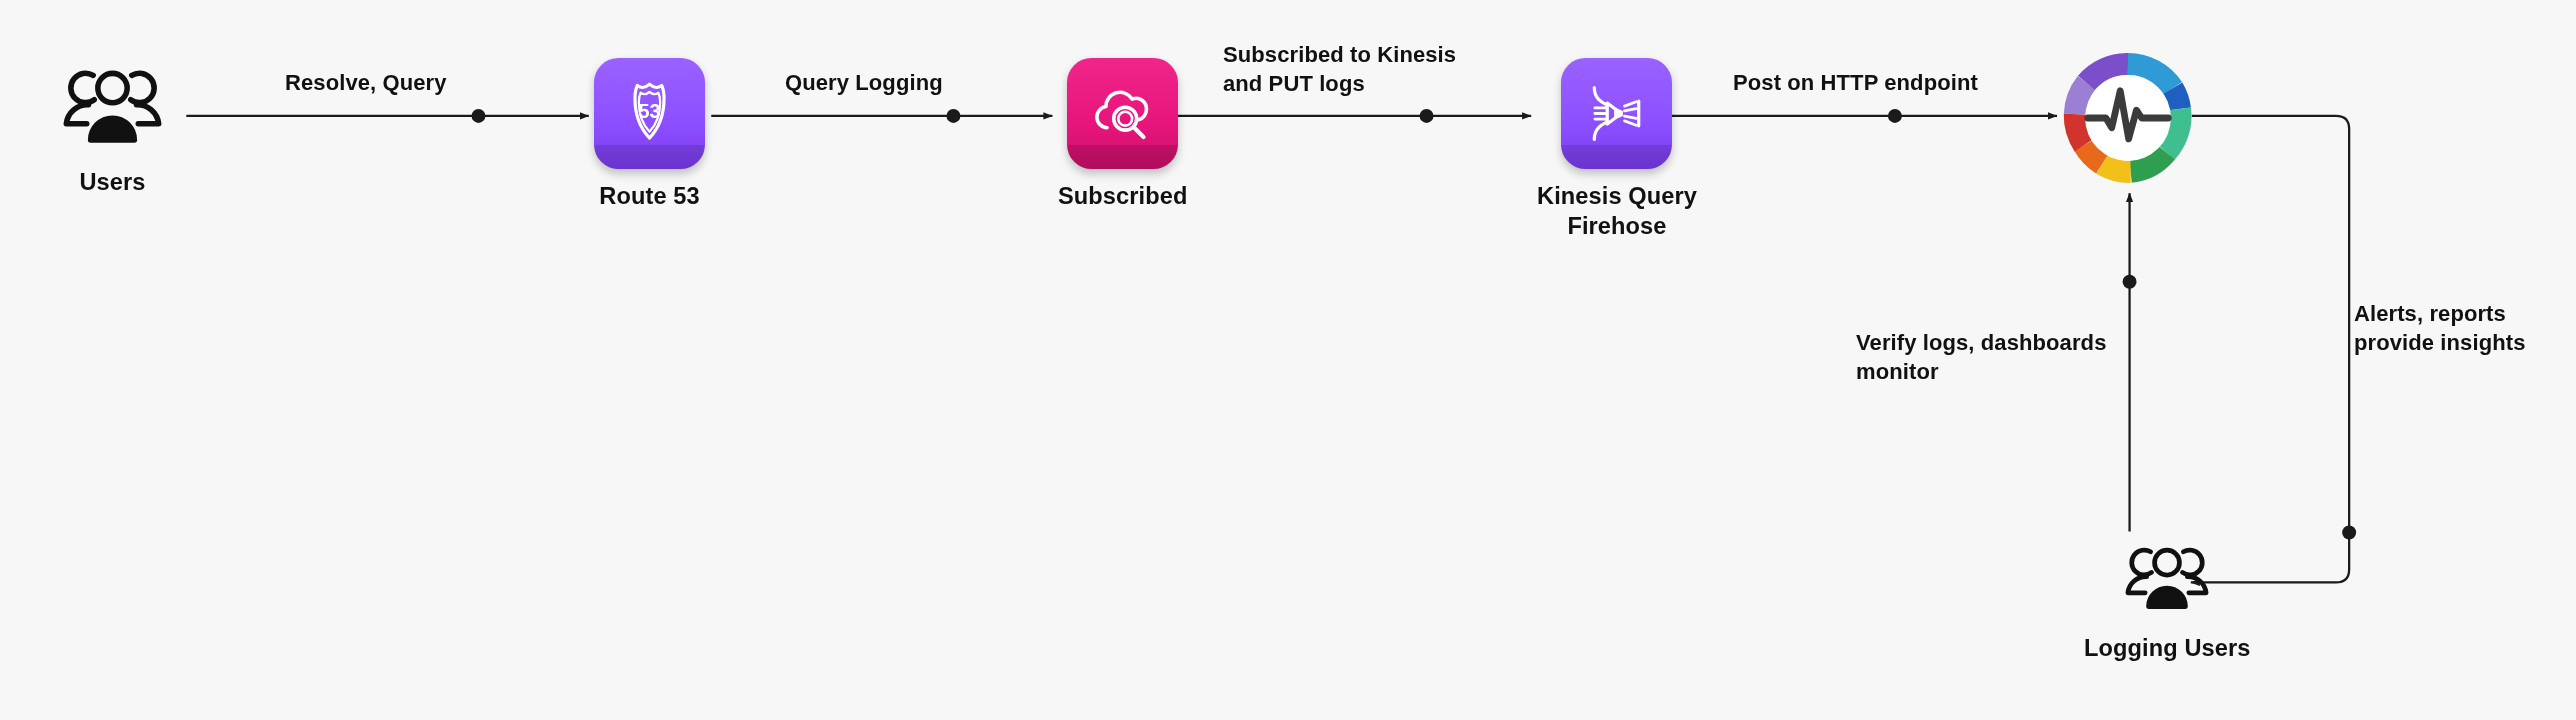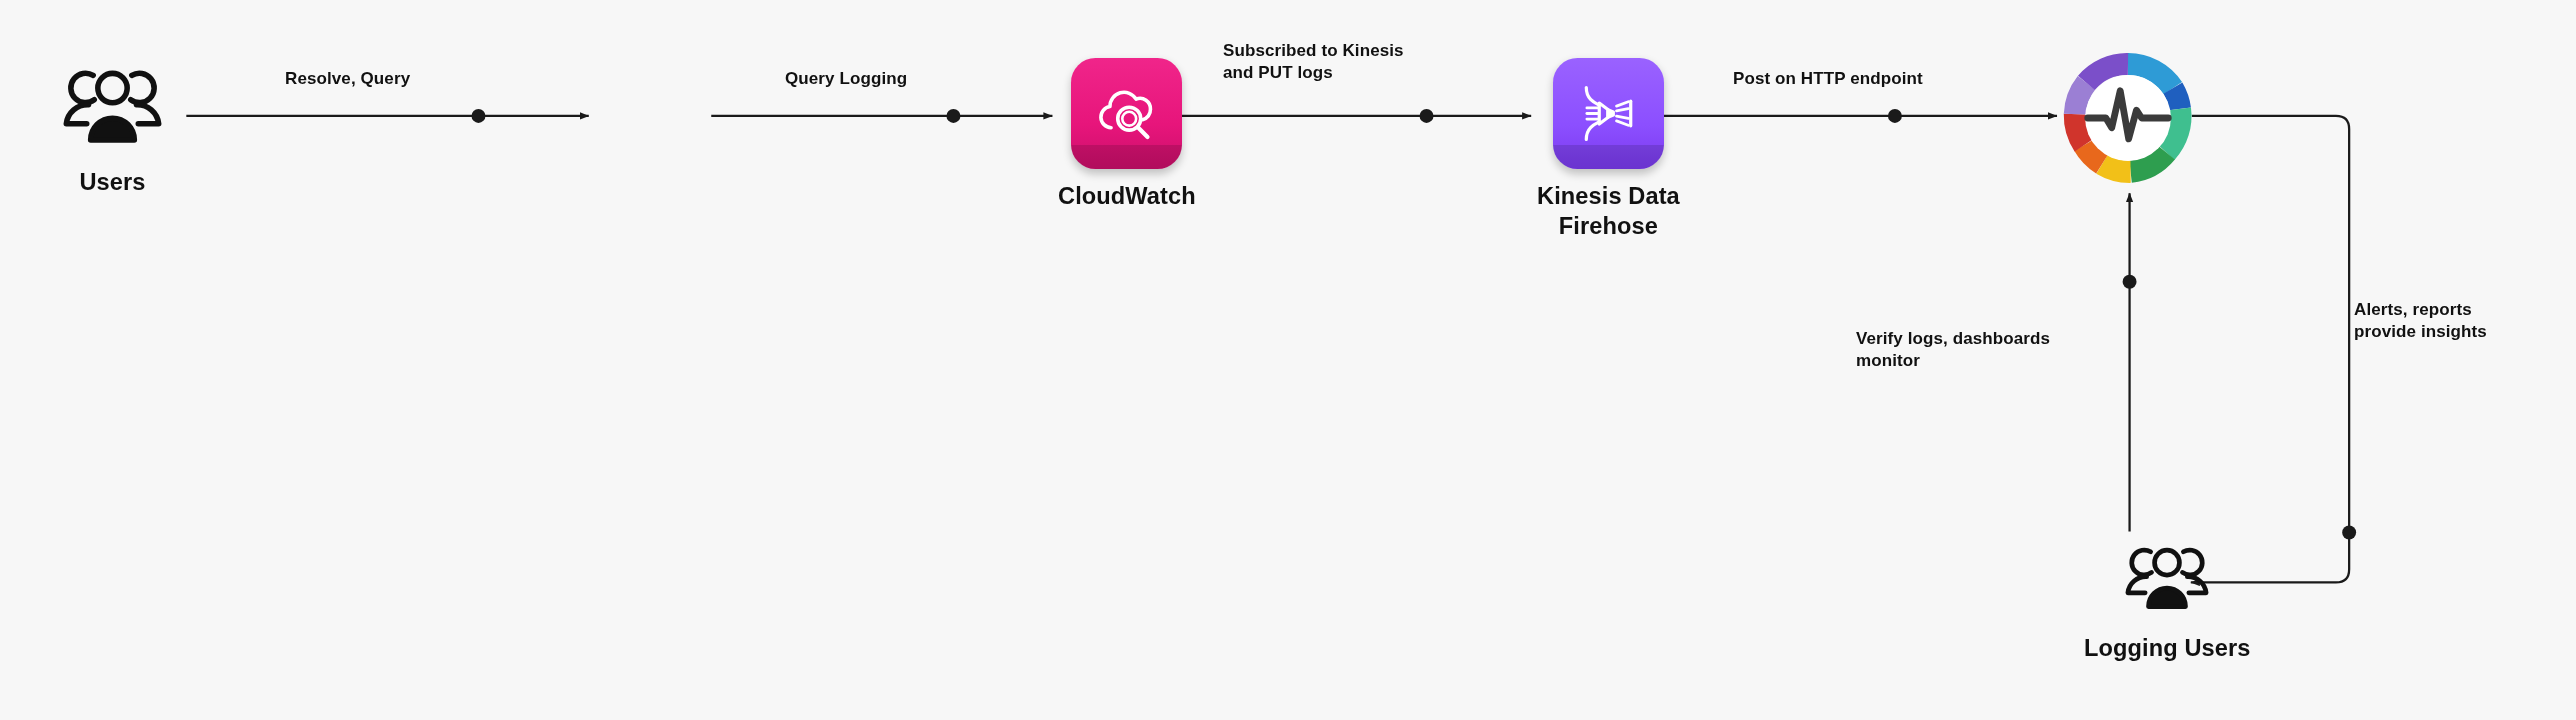--- a/index.html
+++ b/index.html
@@ -28,21 +28,21 @@
   .node .caption{
     margin-top:12.3px;
     font-size:23.6px;font-weight:700;color:#111;
     text-align:center;line-height:1.28;letter-spacing:0.1px;
     white-space:pre-line;
   }
   .plain .caption{margin-top:19px;}
 
   .edge-label{
     position:absolute;
-    font-size:17px;font-weight:700;color:#111;
+    font-size:22px;font-weight:700;color:#111;
     line-height:1.32;letter-spacing:0.1px;
     white-space:pre-line;
   }
   .ring{position:relative;width:123px;height:123px;}
   .ring .rsvg{display:block;}
 </style>
 </head>
 <body>
 
 <div id="stage">
@@ -96,32 +96,44 @@
         <path d="M18.8 45.5 a12.2 12.2 0 0 1 24.4 0 z" fill="#111" stroke="#111"></path>
         <path d="M20.2 9.4 a8.2 8.2 0 1 0 0.6 13.6"></path>
         <path d="M41.8 9.4 a8.2 8.2 0 1 1 -0.6 13.6"></path>
         <path d="M16.6 36.4 H5.2 a12 12 0 0 1 12.4 -10.6"></path>
         <path d="M45.4 36.4 H56.8 a12 12 0 0 0 -12.4 -10.6"></path>
       </svg>
     </div>
     <div class="caption">Users</div>
   </div>
 
+  <div class="node" style="left:594px;top:58px;">
+    <div class="tile" style="background:linear-gradient(180deg,#9A62FF 0%,#8C4FFF 60%,#7B3BEF 100%);">
+      <svg width="75" height="75" viewBox="0 0 64 64">
+        <path d="M32 7 c4.5 4.2 7.6 3.1 10.4 1.1 c1.4 3 2 6.6 2 11.2 c0 13.5 -3.1 23.9 -12.4 33.7
+                 c-9.3 -9.8 -12.4 -20.2 -12.4 -33.7 c0 -4.6 .6 -8.2 2 -11.2 C24.4 10.1 27.5 11.2 32 7 z" fill="none" stroke="#ffffff" stroke-width="2.7" stroke-linejoin="round"></path>
+        <path d="M32 13.5 c3.3 3.1 5.6 2.3 7.6 .8 c1 2.2 1.5 4.9 1.5 8.3 c0 10 -2.3 17.7 -9.1 24.9
+                 c-6.8 -7.2 -9.1 -14.9 -9.1 -24.9 c0 -3.4 .5 -6.1 1.5 -8.3 C26.4 15.8 28.7 16.6 32 13.5 z" fill="none" stroke="#ffffff" stroke-width="1.9" stroke-linejoin="round"></path>
+        <text x="32" y="35.5" text-anchor="middle" font-family="Liberation Sans, sans-serif" font-size="17" font-weight="700" fill="#ffffff">53</text>
+      </svg>
+    </div>
+    <div class="caption">Route 53</div>
+  </div>
 
   <div class="node" style="left:1058px;top:58px;">
     <div class="tile" style="background:linear-gradient(180deg,#F0258A 0%,#E7157B 60%,#CC0F6B 100%);">
       <svg width="79" height="79" viewBox="0 0 64 64">
         <path d="M19.5 43.5 a8.6 8.6 0 0 1 -.9 -17.1 a11.4 11.4 0 0 1 21.2 -6 a8.4 8.4 0 0 1 11.6 8.1
                  a8.4 8.4 0 0 1 -6.4 8.5" fill="none" stroke="#ffffff" stroke-width="2.9" stroke-linecap="round" stroke-linejoin="round"></path>
         <circle cx="34.2" cy="36.2" r="9.3" fill="none" stroke="#ffffff" stroke-width="2.9"></circle>
         <circle cx="34.2" cy="36.2" r="5.6" fill="none" stroke="#ffffff" stroke-width="2.1"></circle>
         <path d="M41.2 43.2 L49 51" stroke="#ffffff" stroke-width="3.4" stroke-linecap="round"></path>
       </svg>
     </div>
-    <div class="caption">CloudWatch</div>
+    <div class="caption">Subscribed</div>
   </div>
 
   <div class="node" style="left:1537px;top:58px;">
     <div class="tile" style="background:linear-gradient(180deg,#9A62FF 0%,#8C4FFF 60%,#7B3BEF 100%);">
       <svg width="79" height="79" viewBox="0 0 64 64">
         <g stroke="#ffffff" fill="none" stroke-linecap="round" stroke-linejoin="round">
           <path d="M14 11 c0 9 6 12 10 14" stroke-width="2.6"></path>
           <path d="M14 53 c0 -9 6 -12 10 -14" stroke-width="2.6"></path>
           <path d="M14.5 27.5 H24" stroke-width="2.3"></path>
           <path d="M14.5 32 H24" stroke-width="2.3"></path>
@@ -129,21 +141,21 @@
           <path d="M24.5 23.5 L31.5 28.8 V35.2 L24.5 40.5 z" stroke-width="2.6"></path>
           <path d="M31.5 28.8 L36 30.6 V33.4 L31.5 35.2 z" stroke-width="2.4" fill="#ffffff"></path>
           <path d="M38.5 26 L48 22.5" stroke-width="2.3"></path>
           <path d="M38.5 29.8 L48 28" stroke-width="2.3"></path>
           <path d="M38.5 34.2 L48 36" stroke-width="2.3"></path>
           <path d="M38.5 38 L48 41.5" stroke-width="2.3"></path>
           <path d="M50 22 V42" stroke-width="2.6"></path>
         </g>
       </svg>
     </div>
-    <div class="caption">Kinesis Data
+    <div class="caption">Kinesis Query
 Firehose</div>
   </div>
 
   <div class="node" style="left:2063px;top:53px;">
     <div class="ring">
       <svg class="rsvg" width="130" height="130" viewBox="0 0 100 100" xmlns="http://www.w3.org/2000/svg">
         <g fill="none" stroke-width="17" stroke-linecap="butt">
 
           <path d="M50 8.5 A41.5 41.5 0 0 1 84.5 27" stroke="#2E9BD6"></path>
           <path d="M84.5 27 A41.5 41.5 0 0 1 90 43" stroke="#1F5FBF"></path>

